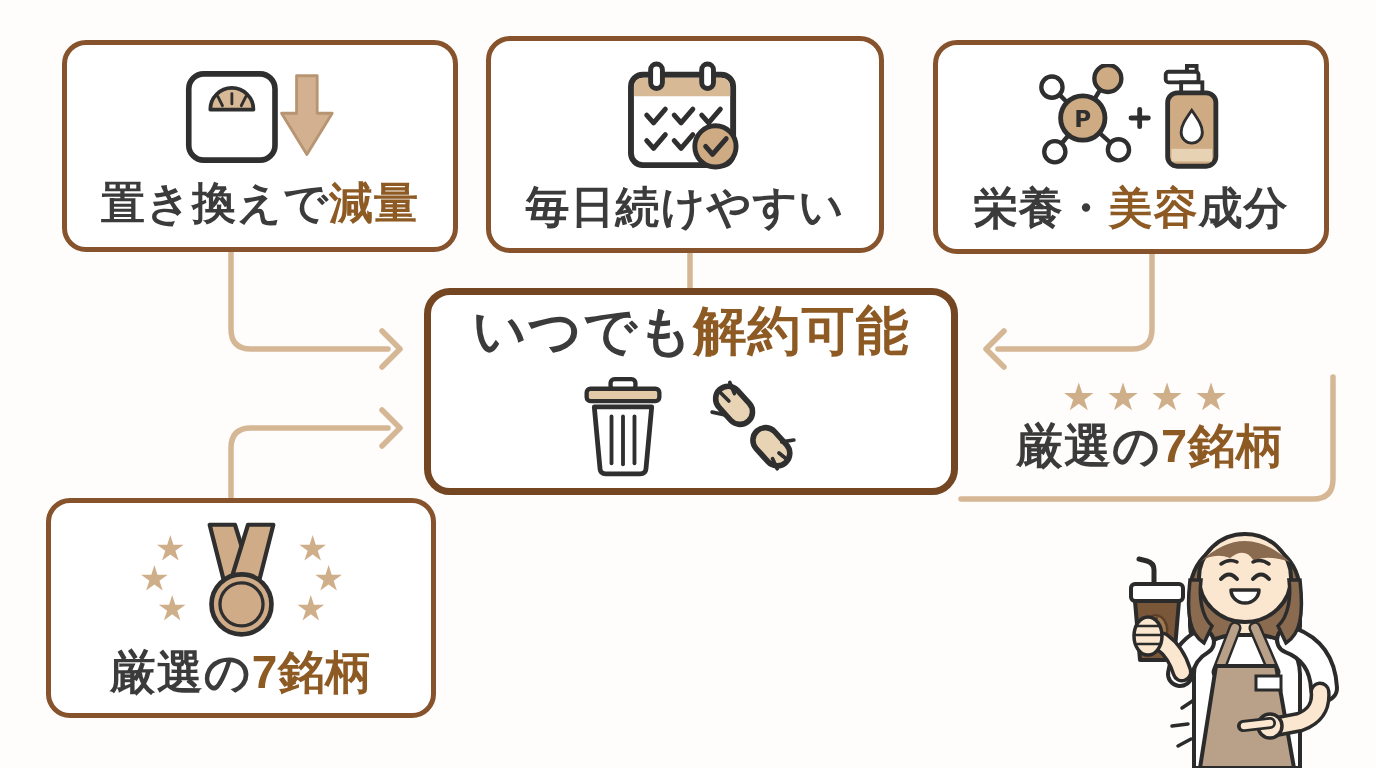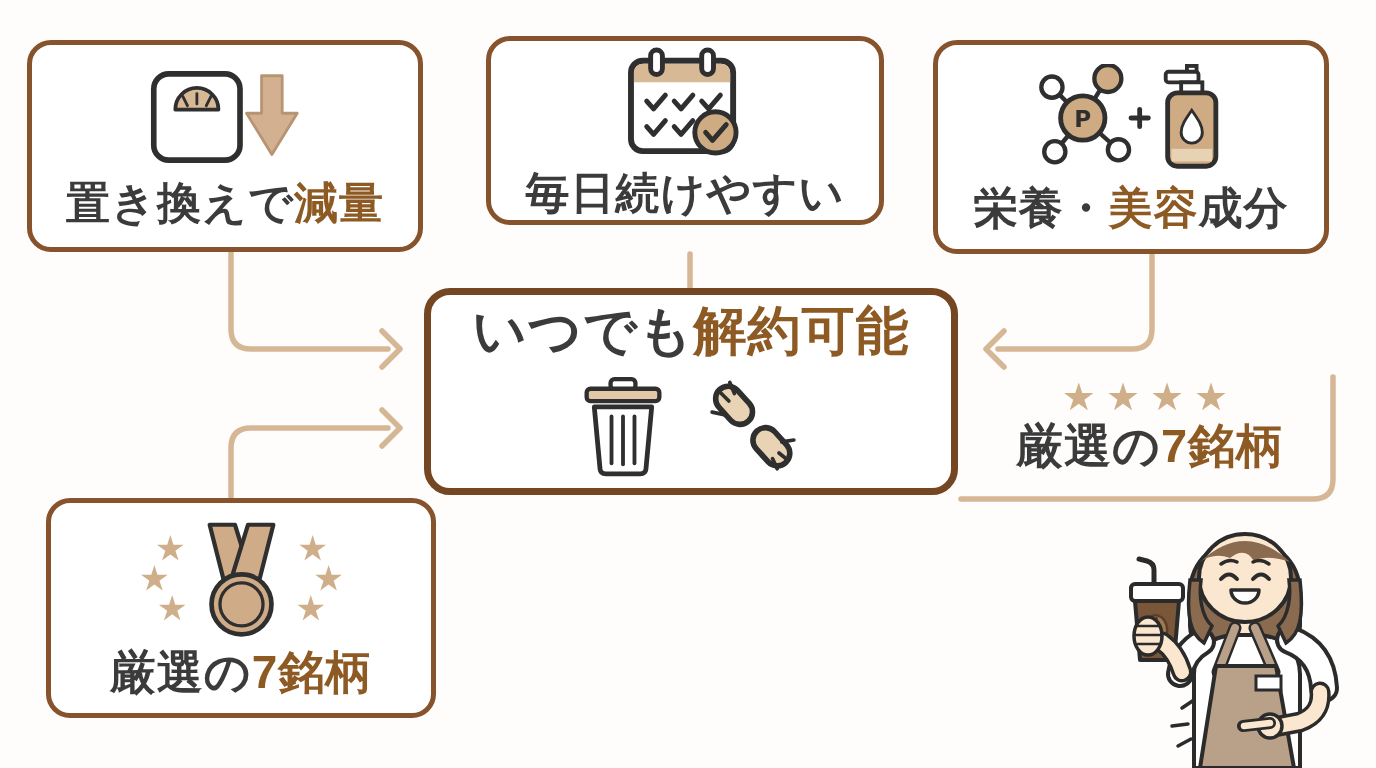--- a/index.html
+++ b/index.html
@@ -10,22 +10,22 @@
   .box {
     position:absolute; background:#ffffff;
     border:5px solid #86532c; border-radius:24px;
     display:flex; flex-direction:column; align-items:center; justify-content:center;
     z-index:2;
   }
   .box .icon-zone { display:flex; align-items:center; justify-content:center; }
   .label { font-weight:bold; color:#3b3b3b; letter-spacing:1px; white-space:nowrap; line-height:1; }
   .label .accent { color:#8e5a24; }
 
-  .box-top-left   { left:27px;  top:40px;  width:396px; height:212px; }
-  .box-top-middle { left:486px; top:36px;  width:398px; height:189px; }
+  .box-top-left   { left:62px;  top:40px;  width:396px; height:212px; }
+  .box-top-middle { left:486px; top:36px;  width:398px; height:217px; }
   .box-top-right  { left:933px; top:40px;  width:396px; height:214px; }
   .box-top-left .label, .box-top-middle .label, .box-top-right .label { font-size:44px; margin-top:14px; }
 
   .box-center {
     left:424px; top:288px; width:534px; height:207px;
     border:7px solid #744722; border-radius:26px; z-index:3;
   }
   .box-center .label { font-size:53px; margin-bottom:10px; }
   .box-center .icon-zone { gap:36px; margin-top:8px; }
 

